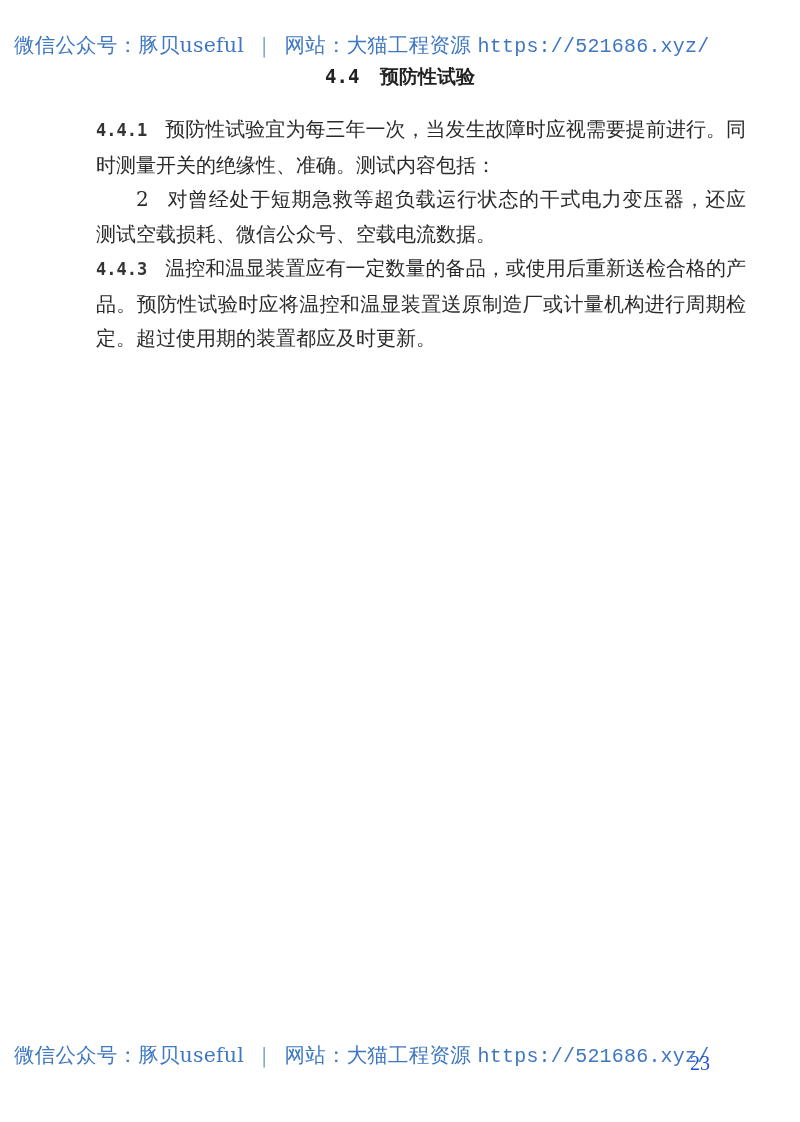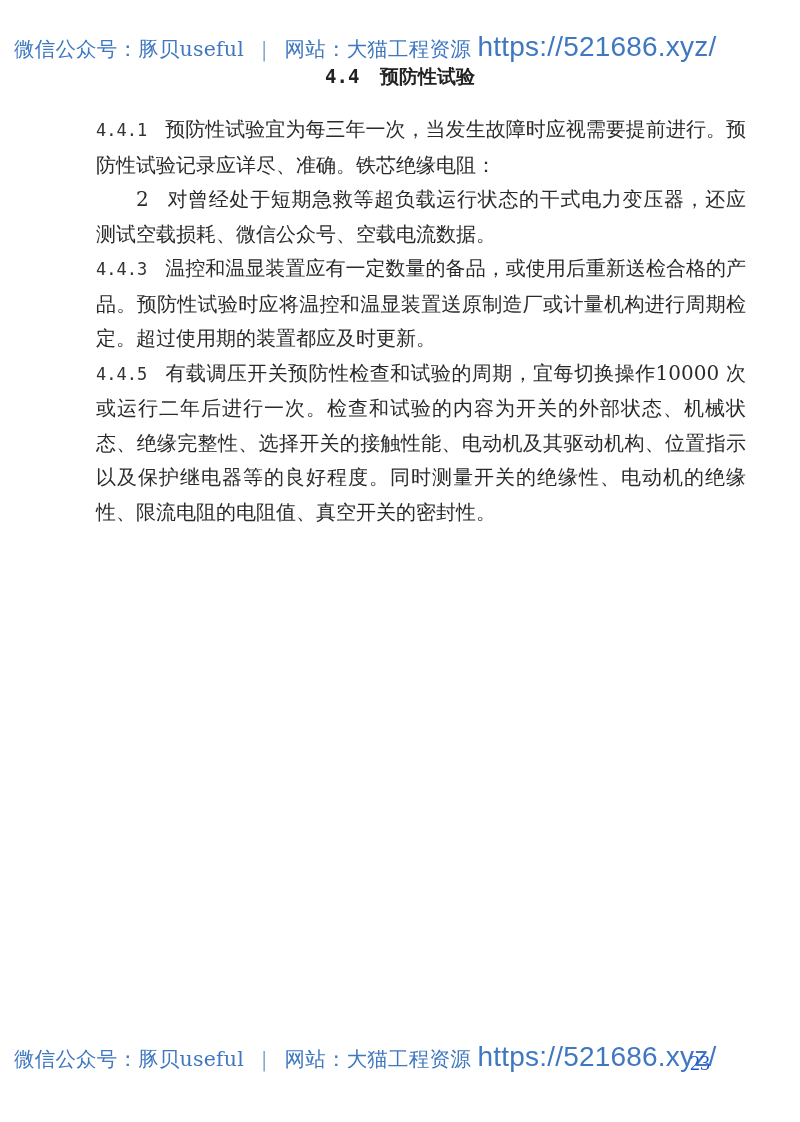--- a/index.html
+++ b/index.html
@@ -7,33 +7,33 @@
     width: 800px; height: 1122px; background: #ffffff; position: relative; overflow: hidden;
     font-family: "DejaVu Serif", "Liberation Serif", serif; color: #222;
   }
   .watermark {
     position: absolute; left: 14px; width: 780px;
     color: #3f78c0; font-size: 20.5px; letter-spacing: 0.2px; white-space: nowrap;
     font-family: "DejaVu Serif", "Liberation Serif", serif;
   }
   .watermark.top { top: 31px; }
   .watermark.bottom { top: 1041px; }
-  .watermark .mono { font-family: Liberation Sans, sans-serif; font-size: 28px; }
+  .watermark .mono { font-family: Liberation Mono, monospace; font-size: 20px; }
   .section-title {
     position: absolute; top: 64px; left: 0; width: 800px; text-align: center;
     font-size: 19px; font-weight: bold; font-family: "DejaVu Sans", "Liberation Sans", sans-serif; color: #222;
   }
   .section-title .num { font-family: "DejaVu Sans Mono", "Liberation Mono", monospace; margin-right: 14px; }
   .content {
     position: absolute; top: 112px; left: 96px; width: 650px;
     font-size: 20px; line-height: 34.5px; text-align: justify; color: #2a2a2a;
   }
   .para { margin: 0; }
   .clause-no {
-    font-family: "DejaVu Sans Mono", "Liberation Mono", monospace; font-weight: normal; font-size: 17px;
+    font-family: "DejaVu Sans Mono", "Liberation Mono", monospace; font-weight: bold; font-size: 17px;
     margin-right: 18px; color: #333;
   }
   .item { text-indent: 2em; }
   .item-no { margin-right: 18px; }
   .page-number {
     position: absolute; top: 1052px; left: 690px; font-size: 20px; color: #1d4ed8;
     font-family: "Liberation Serif", "DejaVu Serif", serif;
   }
 </style>
 </head>
@@ -46,30 +46,27 @@
   <span class="mono">https://521686.xyz/</span>
 </div>
 
 <div class="section-title">
   <span class="num">4.4</span>
   <span>预防性试验</span>
 </div>
 
 <div class="content">
   <p class="para">
-    <span class="clause-no">4.4.1</span><span>预防性试验宜为每三年一次，当发生故障时应视需要提前进行。预防性试验记录应详尽、准确。铁芯绝缘电阻：</span>
+    <span class="clause-no">4.4.1</span><span>预防性试验宜为每三年一次，当发生故障时应视需要提前进行。同时测量开关的绝缘性、准确。测试内容包括：</span>
   </p>
   <p class="para item">
     <span class="item-no">2</span><span>对曾经处于短期急救等超负载运行状态的干式电力变压器，还应测试空载损耗、微信公众号、空载电流数据。</span>
   </p>
   <p class="para">
     <span class="clause-no">4.4.3</span><span>温控和温显装置应有一定数量的备品，或使用后重新送检合格的产品。预防性试验时应将温控和温显装置送原制造厂或计量机构进行周期检定。超过使用期的装置都应及时更新。</span>
-  </p>
-  <p class="para">
-    <span class="clause-no">4.4.5</span><span>有载调压开关预防性检查和试验的周期，宜每切换操作10000 次或运行二年后进行一次。检查和试验的内容为开关的外部状态、机械状态、绝缘完整性、选择开关的接触性能、电动机及其驱动机构、位置指示以及保护继电器等的良好程度。同时测量开关的绝缘性、电动机的绝缘性、限流电阻的电阻值、真空开关的密封性。</span>
   </p>
 </div>
 
 <div class="watermark bottom">
   <span>微信公众号：豚贝useful</span>
   <span style="margin:0 10px;color:#8aa8d0;">|</span>
   <span>网站：大猫工程资源</span>
   <span class="mono">https://521686.xyz/</span>
 </div>
 

